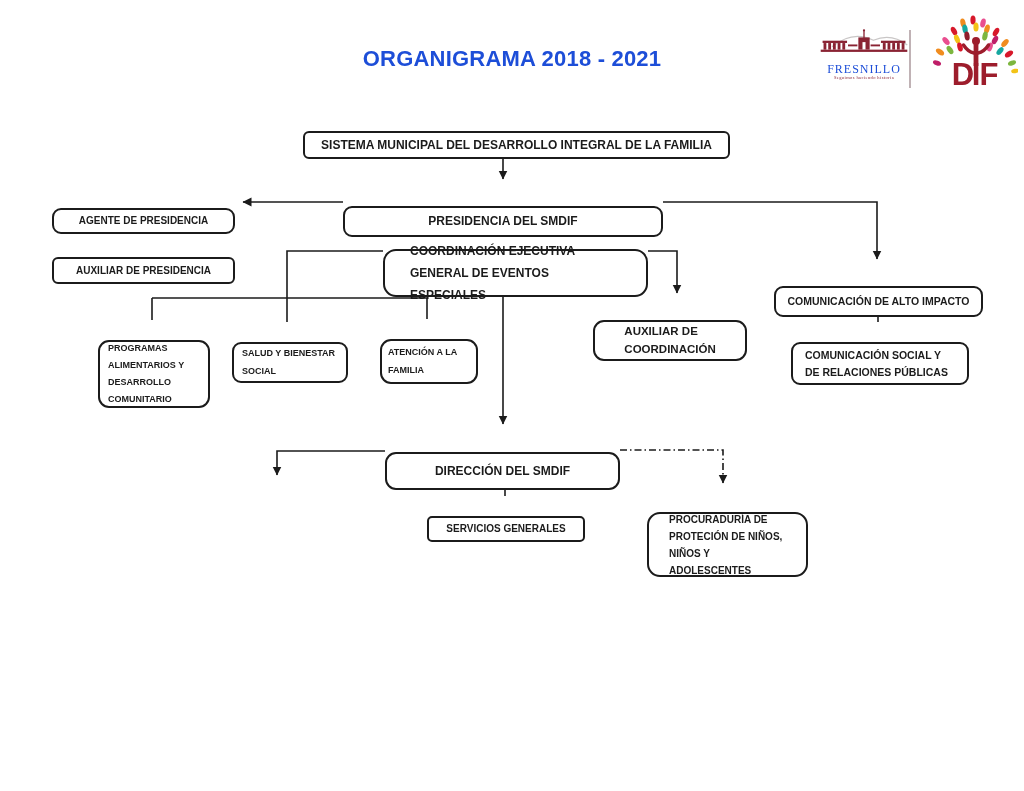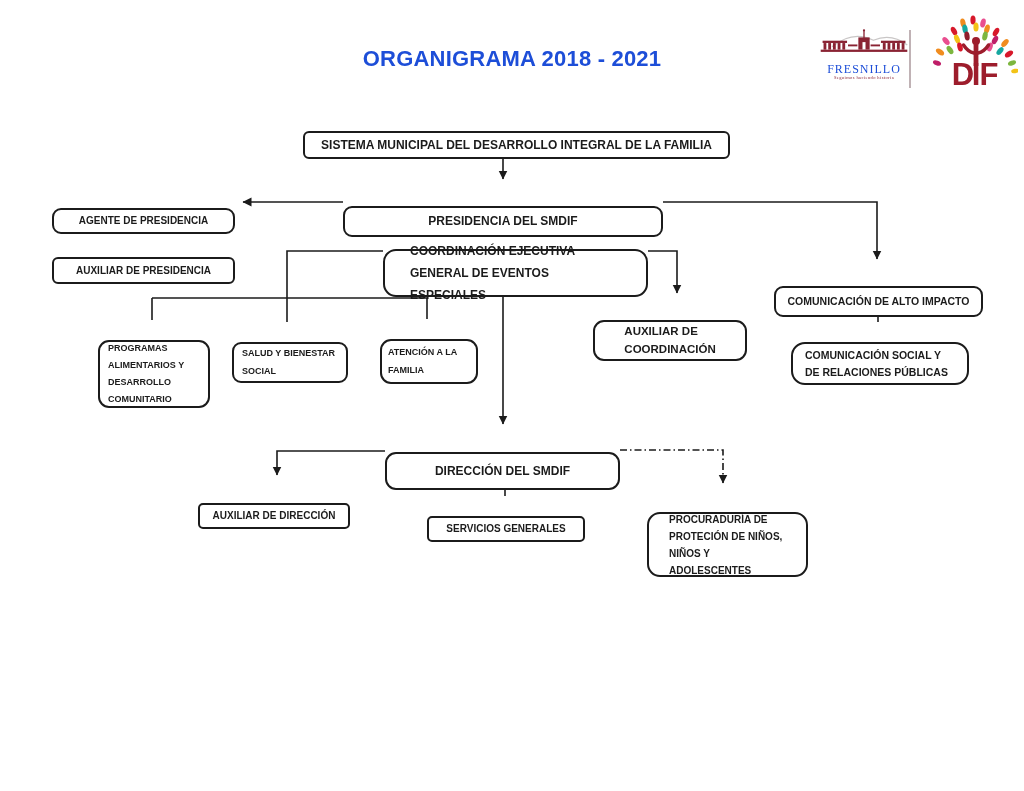--- a/index.html
+++ b/index.html
@@ -28,21 +28,21 @@
     position:absolute;background:#fff;border:2px solid #1b1b1b;border-radius:9px;
     display:flex;align-items:center;justify-content:center;text-align:left;
     font-weight:bold;box-sizing:border-box;line-height:1.75;color:#1b1b1b;margin-top:20px;
   }
   .n-sistema        {left:303px;top:111px;width:427px;height:28px;font-size:12px;border-radius:6px;}
   .n-presidencia    {left:343px;top:186px;width:320px;height:31px;font-size:12px;}
   .n-agente         {left:52px; top:188px;width:183px;height:26px;font-size:10px;}
   .n-aux-presidencia{left:52px; top:237px;width:183px;height:27px;font-size:10px;border-radius:6px;}
   .n-coordinacion   {left:383px;top:229px;width:265px;height:48px;font-size:12px;padding:0 25px;border-radius:13px;line-height:1.85;}
   .n-com-alto       {left:774px;top:266px;width:209px;height:31px;font-size:10.5px;}
-  .n-com-social     {left:791px;top:322px;width:178px;height:43px;font-size:10.5px;padding:0 12px;border-radius:14px;line-height:1.6;}
+  .n-com-social     {left:791px;top:322px;width:178px;height:43px;font-size:10.5px;padding:0 12px;border-radius:9px;line-height:1.6;}
   .n-aux-coordinacion{left:593px;top:300px;width:154px;height:41px;font-size:11.5px;padding:0 30px;border-radius:11px;line-height:1.5;}
   .n-programas      {left:98px; top:320px;width:112px;height:68px;font-size:9px;padding:0 8px;border-radius:11px;line-height:1.9;}
   .n-salud          {left:232px;top:322px;width:116px;height:41px;font-size:9px;padding:0 8px;line-height:1.9;}
   .n-atencion       {left:380px;top:319px;width:98px; height:45px;font-size:9px;padding:0 6px;border-radius:11px;line-height:1.9;}
   .n-direccion      {left:385px;top:432px;width:235px;height:38px;font-size:12px;border-radius:11px;}
   .n-aux-direccion  {left:198px;top:483px;width:152px;height:26px;font-size:10px;border-radius:5px;}
   .n-servicios      {left:427px;top:496px;width:158px;height:26px;font-size:10px;border-radius:5px;}
   .n-departamento   {left:427px;top:542px;width:158px;height:41px;font-size:10.5px;padding:0 15px;border-radius:8px;line-height:1.65;}
   .n-procuraduria   {left:647px;top:492px;width:161px;height:65px;font-size:10px;padding:0 20px;border-radius:13px;line-height:1.7;}
   .connectors{position:absolute;left:0;top:0;pointer-events:none;}
@@ -154,17 +154,16 @@
   <div class="node n-agente">AGENTE DE PRESIDENCIA</div>
   <div class="node n-aux-presidencia">AUXILIAR DE PRESIDENCIA</div>
   <div class="node n-coordinacion">COORDINACIÓN EJECUTIVA GENERAL DE EVENTOS ESPECIALES</div>
   <div class="node n-com-alto">COMUNICACIÓN DE ALTO IMPACTO</div>
   <div class="node n-com-social">COMUNICACIÓN SOCIAL Y DE RELACIONES PÚBLICAS</div>
   <div class="node n-aux-coordinacion">AUXILIAR DE COORDINACIÓN</div>
   <div class="node n-programas">PROGRAMAS ALIMENTARIOS Y DESARROLLO COMUNITARIO</div>
   <div class="node n-salud">SALUD Y BIENESTAR SOCIAL</div>
   <div class="node n-atencion">ATENCIÓN A LA FAMILIA</div>
   <div class="node n-direccion">DIRECCIÓN DEL SMDIF</div>
-  <div class="node n-aux-direccion">AUXILIAR DE DIRECCIÓN</div>
   <div class="node n-servicios">SERVICIOS GENERALES</div>
   <div class="node n-procuraduria">PROCURADURÍA DE PROTECIÓN DE NIÑOS, NIÑOS Y ADOLESCENTES</div>
 
 </div>
 
 </body></html>

